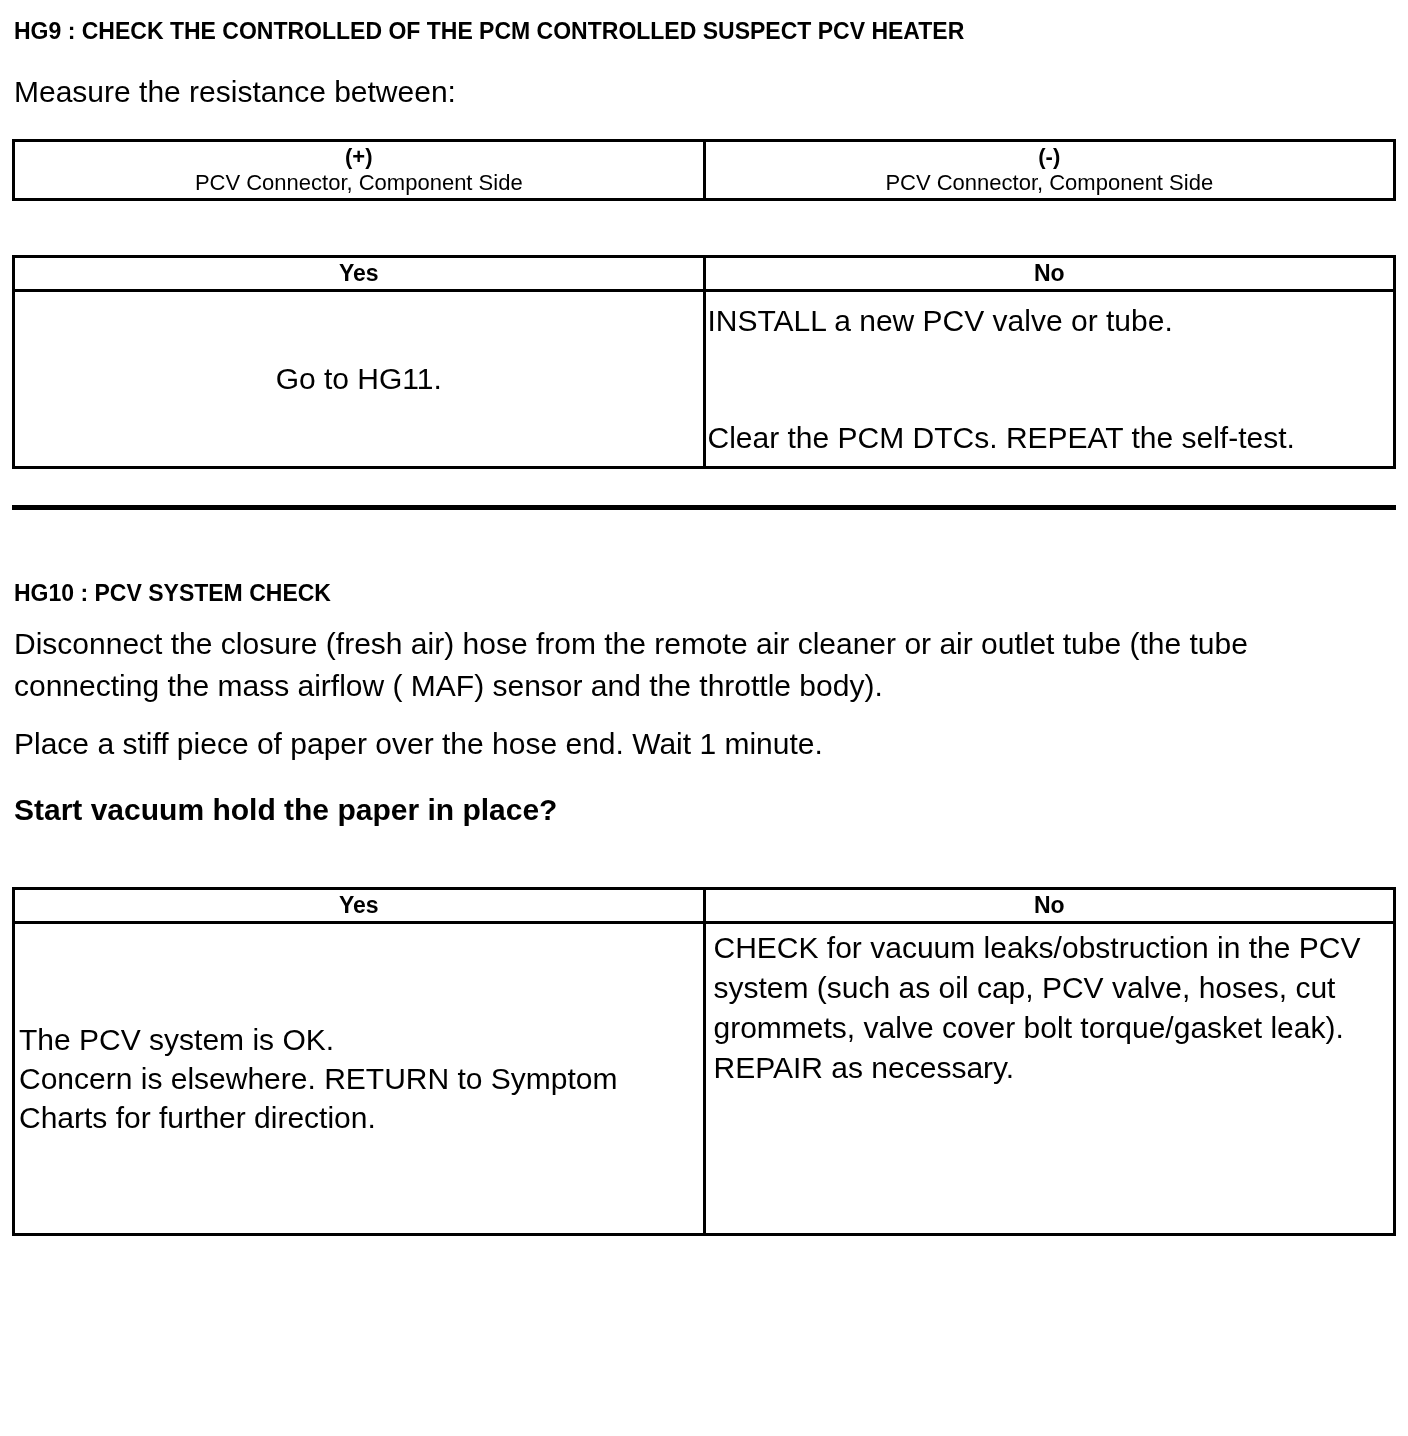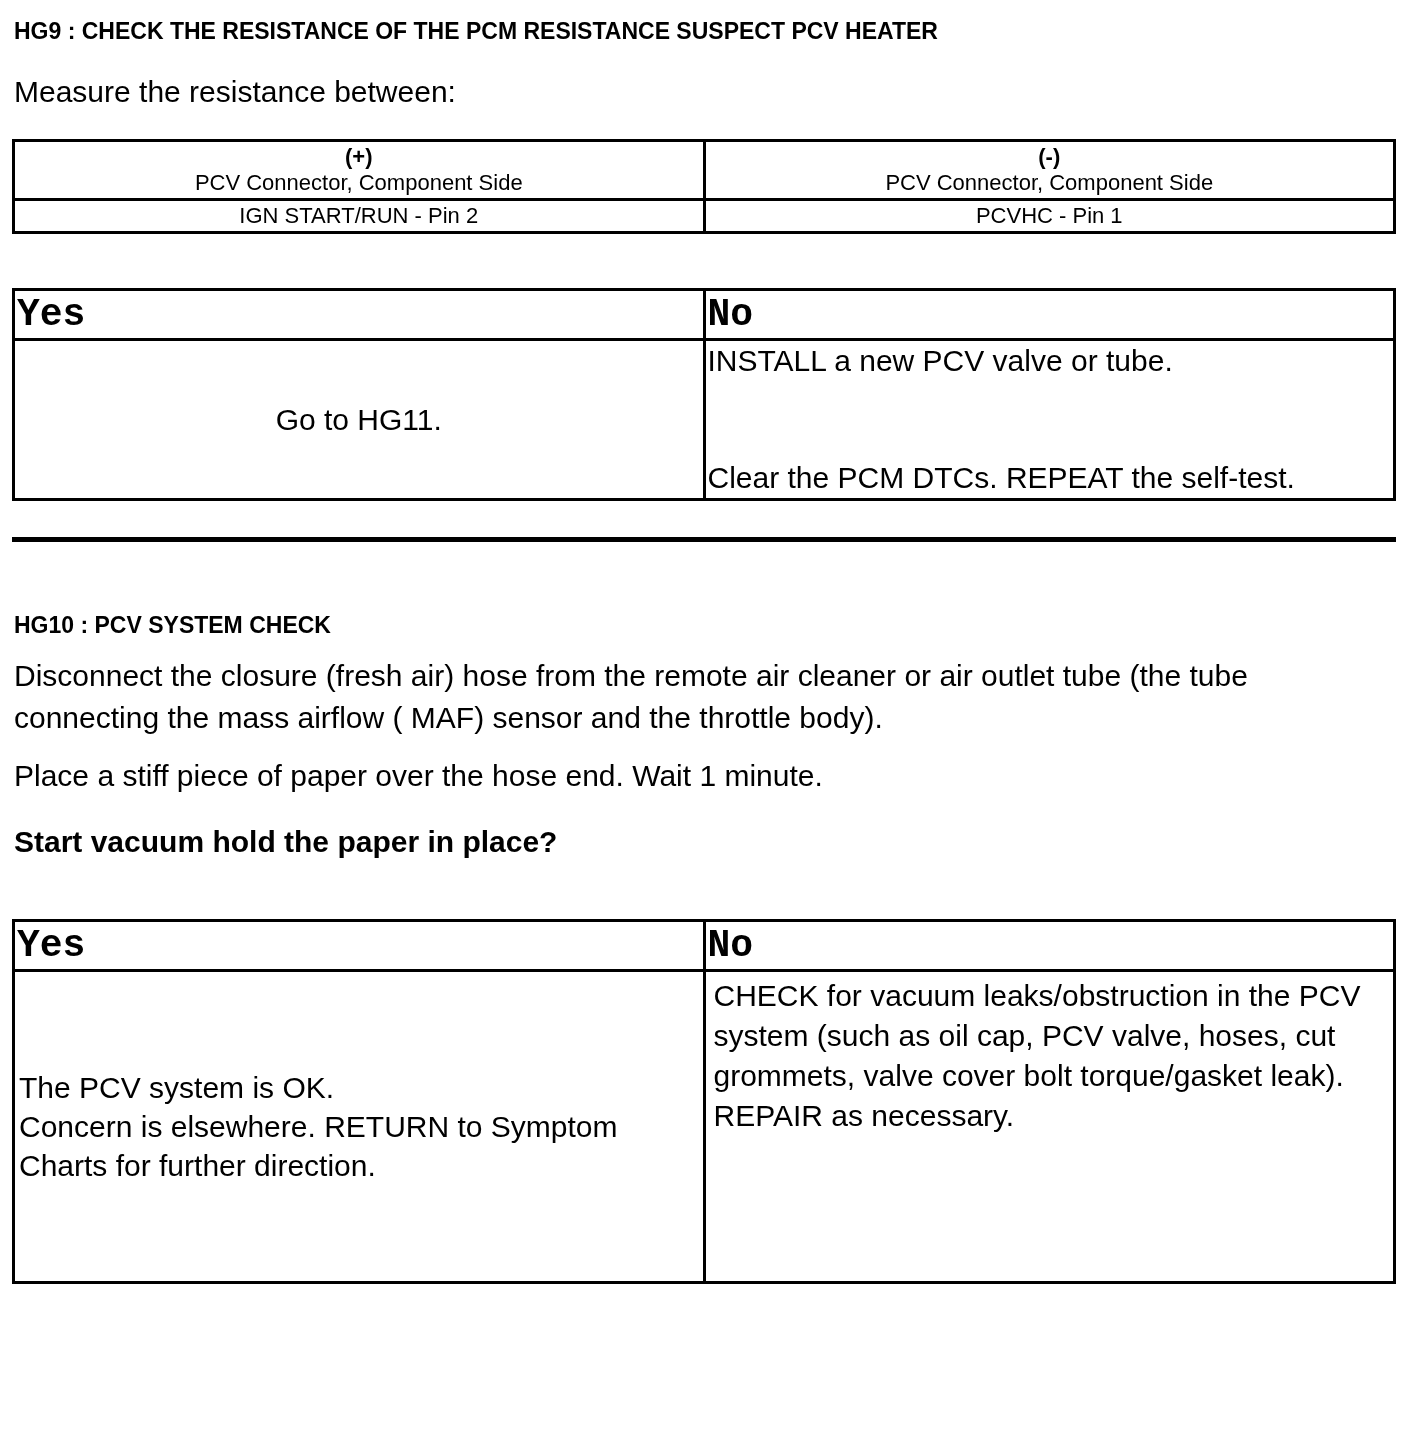--- a/index.html
+++ b/index.html
@@ -49,35 +49,34 @@
   .mh-cell .sign { font-weight: bold; }
   .mh-cell .conn-label { font-weight: normal; }
   .pin-cell { padding: 2px 4px; }
 
   
   .decision-table { font-size: 30px; }
   .dt1 { margin-top: 54px; }
   .dt2 { margin-top: 60px; }
   .dt-header {
     width: 50%;
-    text-align: left;
+    text-align: center;
     font-weight: bold;
-    font-size: 38px;
+    font-size: 23px;
     padding: 2px;
-    font-family: Liberation Mono, monospace;
   }
   .dt1 .dt-yes {
     height: 160px;
     text-align: center;
     vertical-align: middle;
     margin-top: 16px;
   }
   .dt1 .dt-no {
     vertical-align: top;
-    padding: 0 2px;
+    padding: 9px 2px;
   }
   .no-flex {
     display: flex;
     flex-direction: column;
     justify-content: space-between;
     min-height: 156px;
     line-height: 1.3;
   }
   .dt2 .dt-yes {
     height: 312px;
@@ -101,39 +100,35 @@
   .rule-mid { margin-top: 36px; }
 
   .step2 .step-heading { margin-top: 70px; }
 </style>
 </head>
 <body>
 
 <div class="page">
 
   <section class="step">
-    <h2 class="step-heading">HG9 : CHECK THE RESISTANCE OF THE PCM RESISTANCE SUSPECT PCV HEATER</h2>
+    <h2 class="step-heading">HG9 : CHECK THE CONTROLLED OF THE PCM CONTROLLED SUSPECT PCV HEATER</h2>
 
     <p class="body-text intro">Measure the resistance between:</p>
 
     <table class="measure-table">
       <tbody>
         <tr>
           <td class="mh-cell">
             <div class="sign">(+)</div>
             <div class="conn-label">PCV Connector, Component Side</div>
           </td>
           <td class="mh-cell">
             <div class="sign">(-)</div>
             <div class="conn-label">PCV Connector, Component Side</div>
           </td>
-        </tr>
-        <tr>
-          <td class="pin-cell">IGN START/RUN - Pin 2</td>
-          <td class="pin-cell">PCVHC - Pin 1</td>
         </tr>
       </tbody>
     </table>
 
 
     <table class="decision-table dt1">
       <tbody>
         <tr>
           <td class="dt-header">Yes</td>
           <td class="dt-header">No</td>

